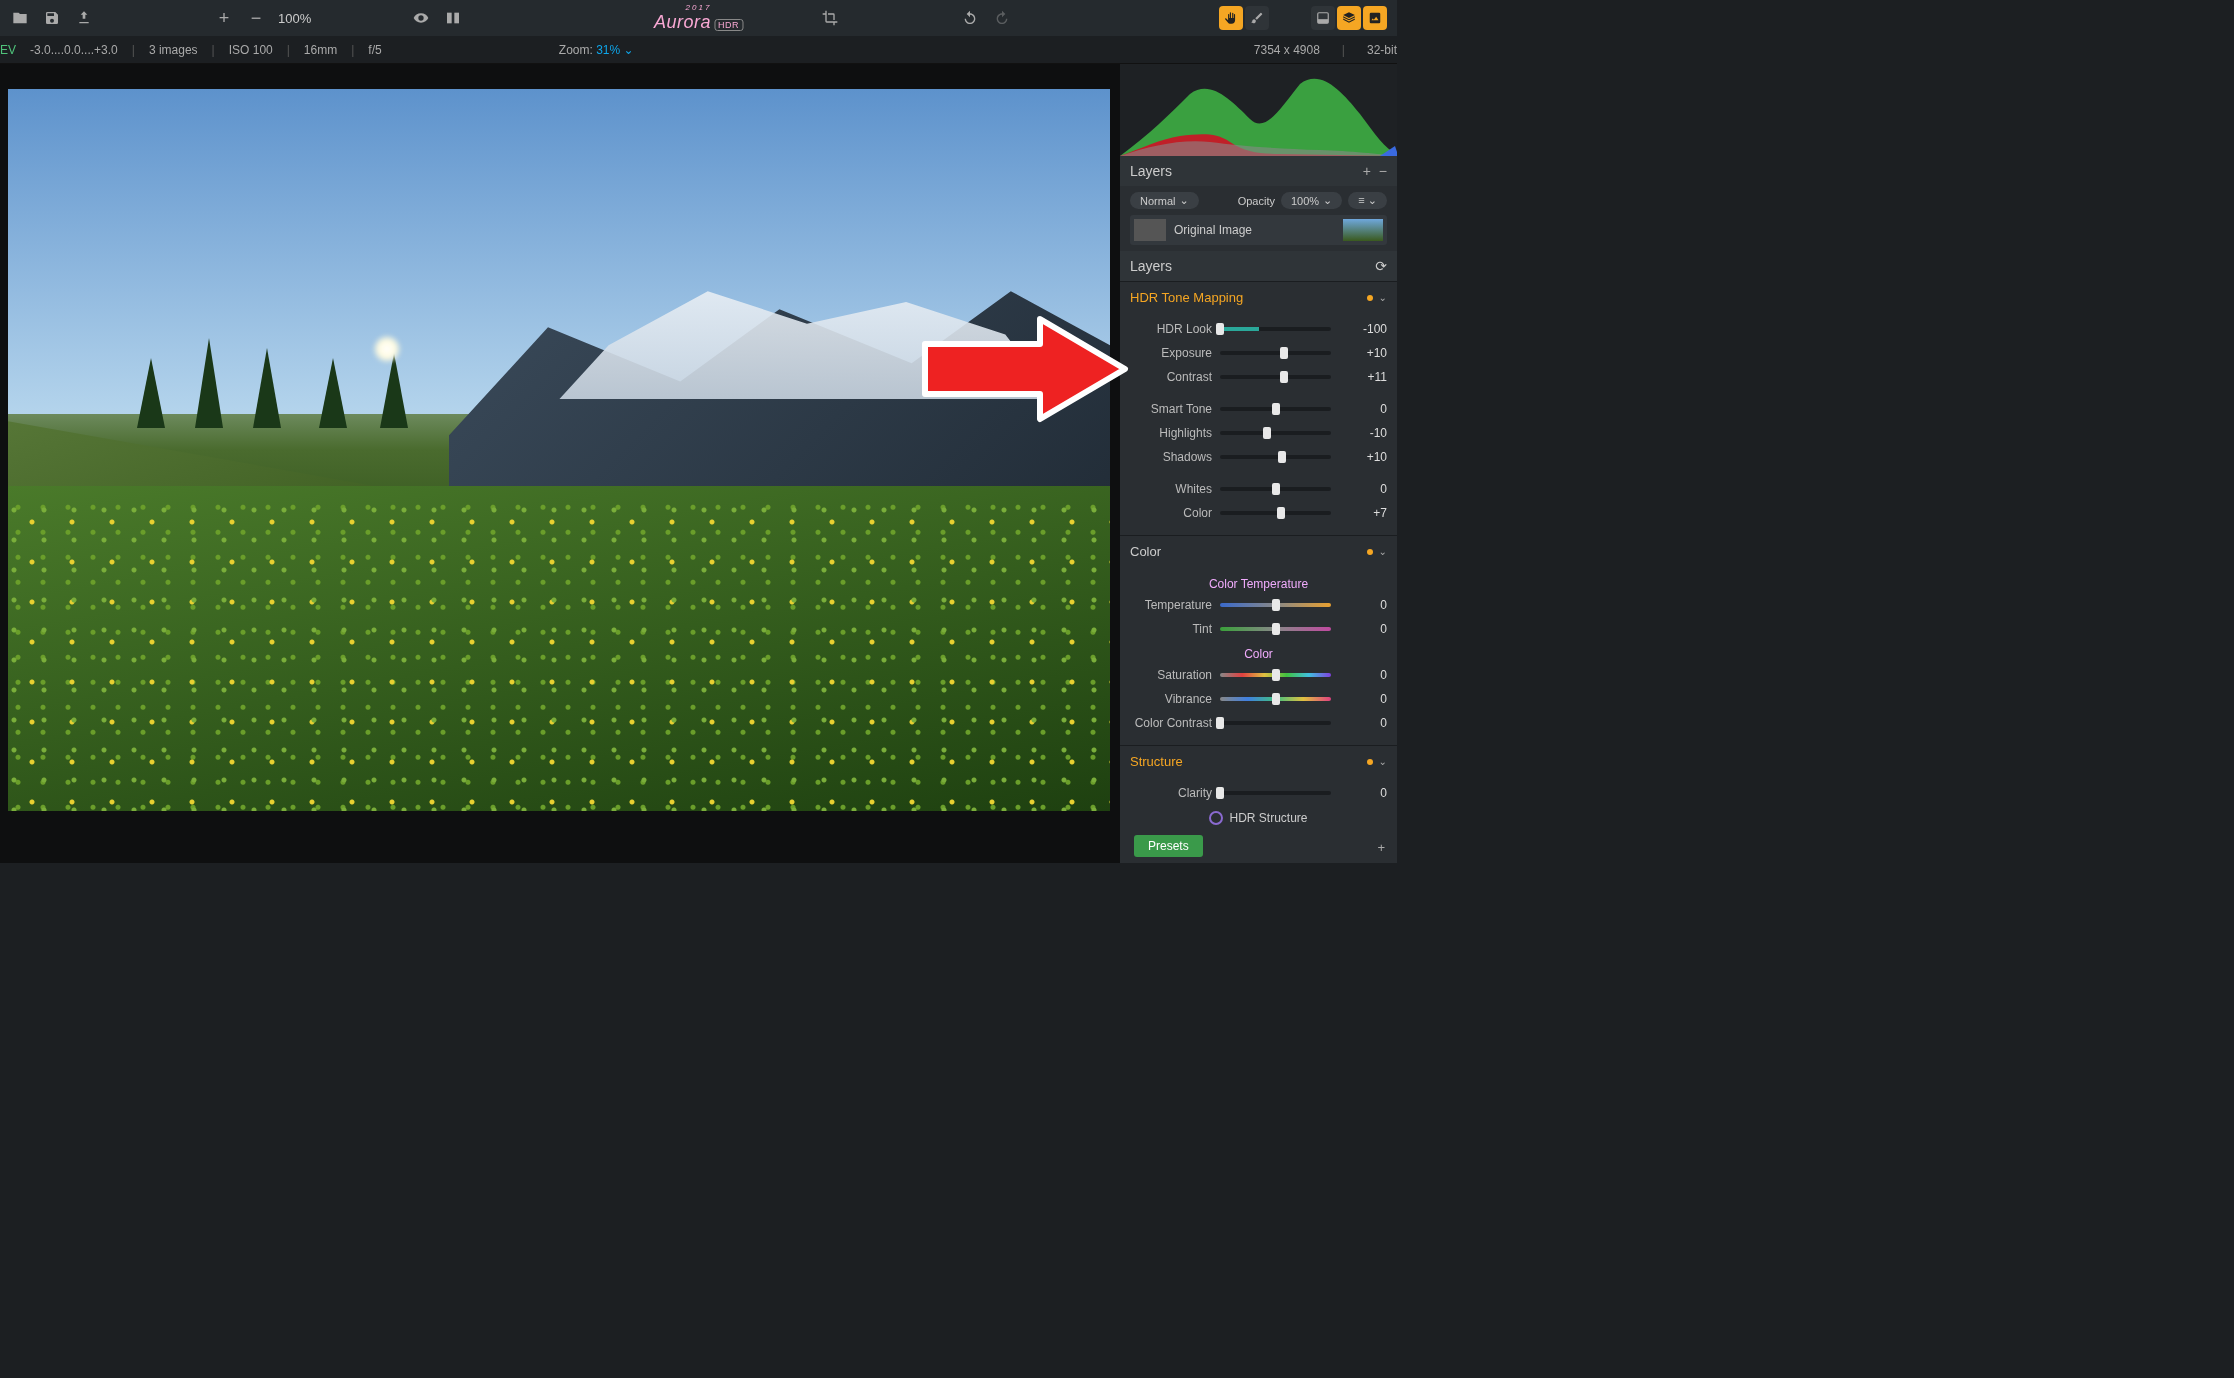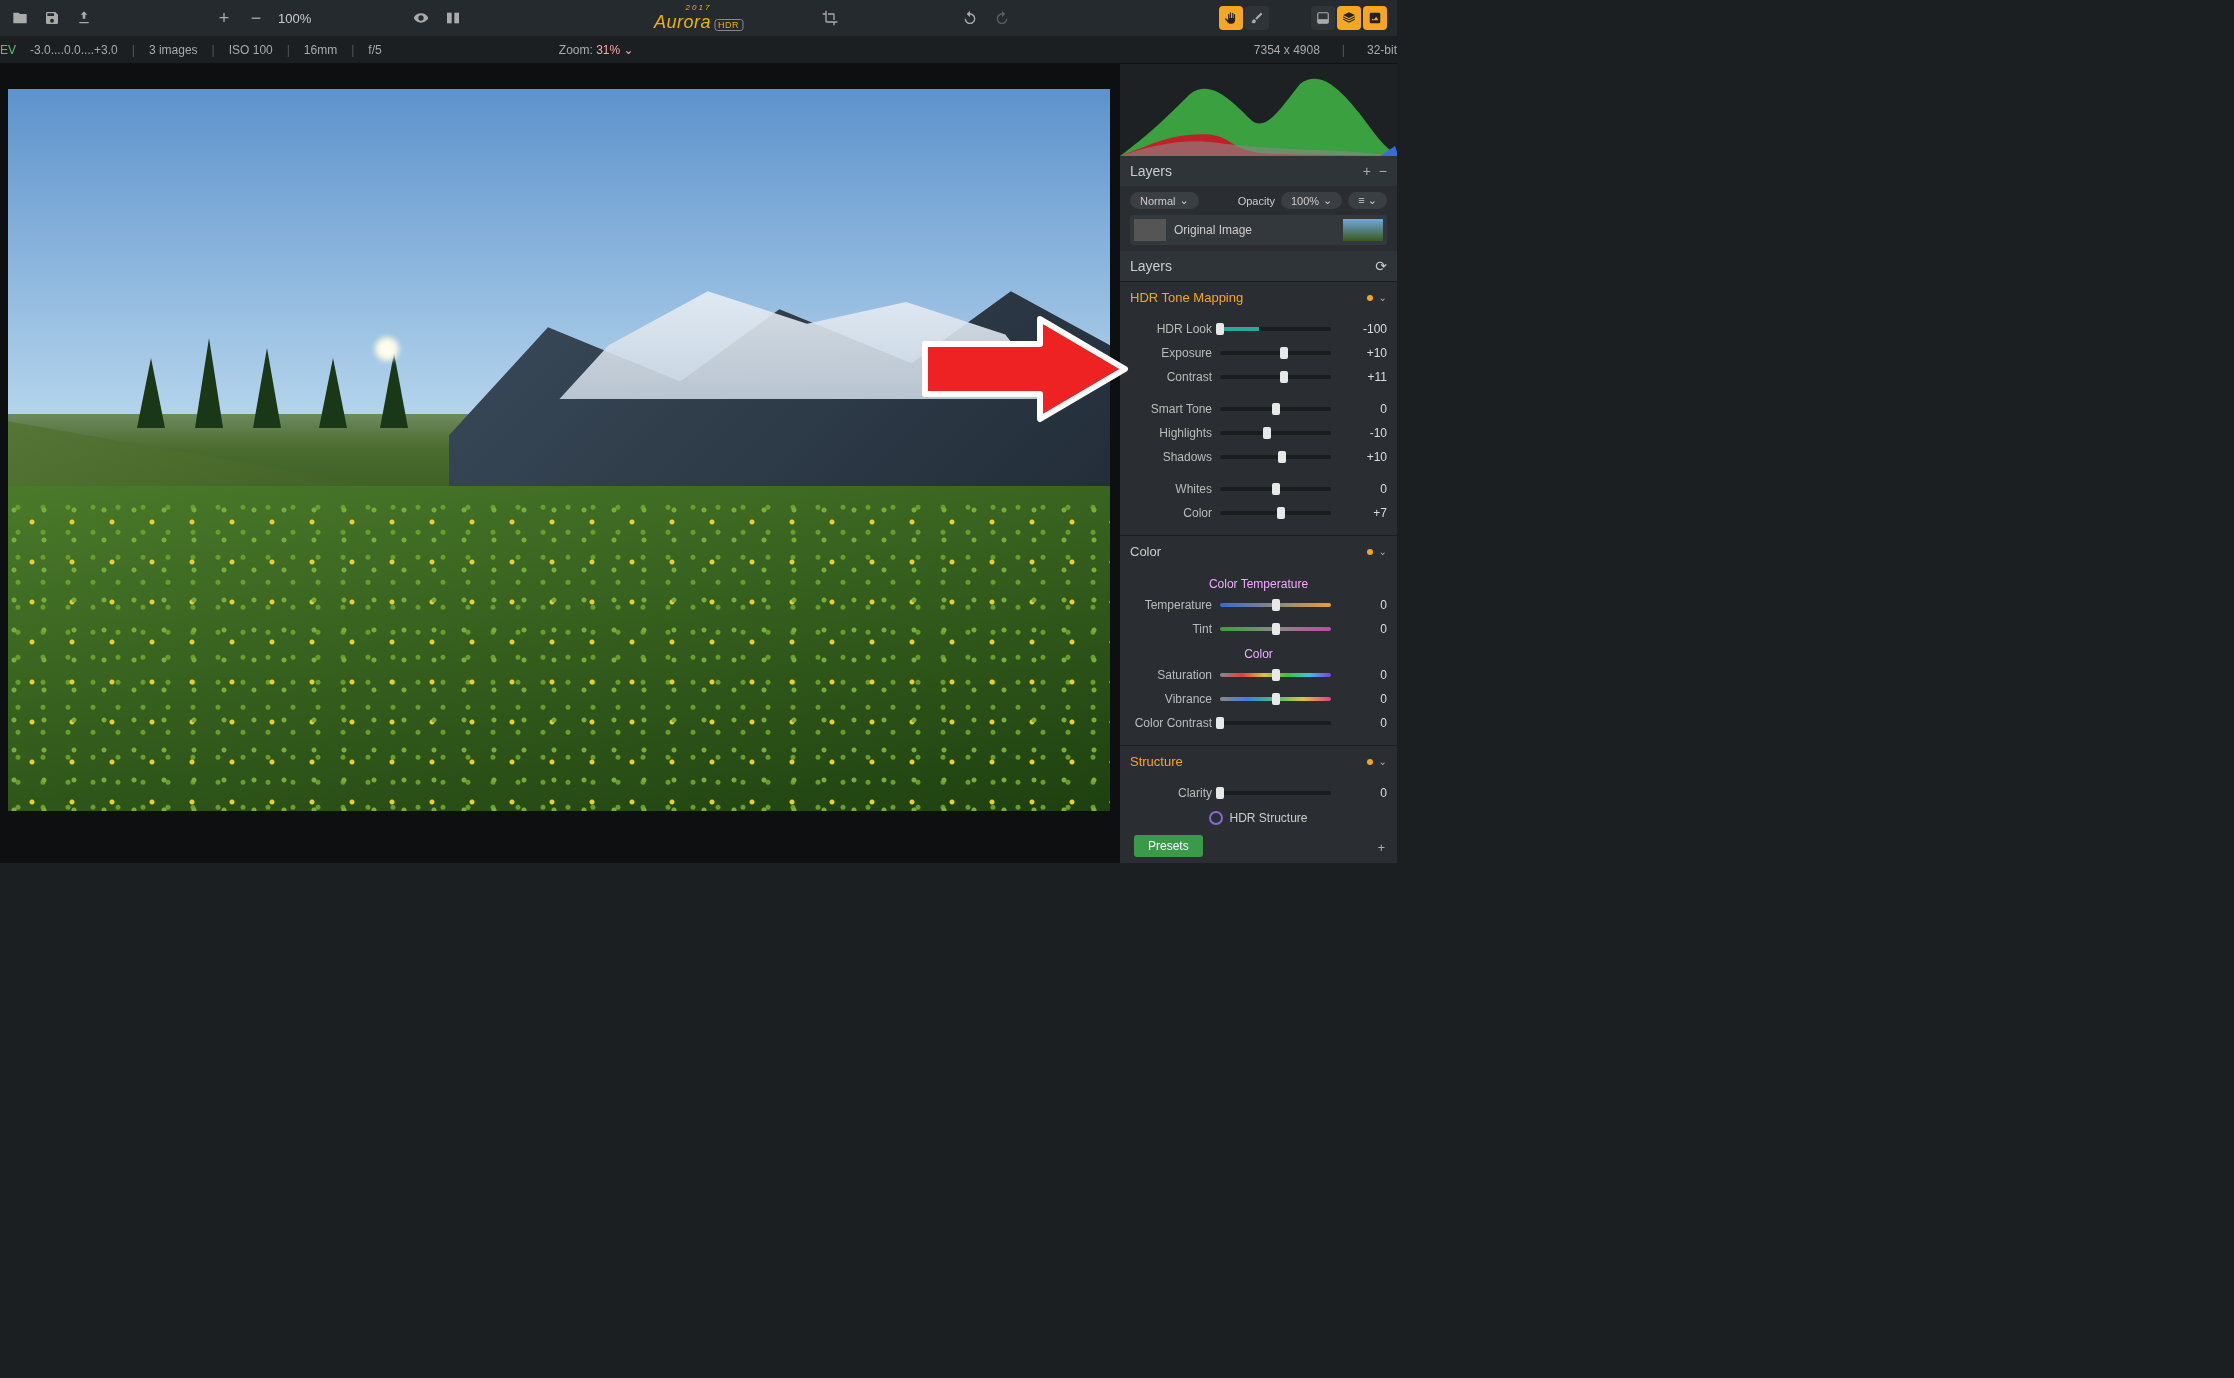--- a/index.html
+++ b/index.html
@@ -1,32 +1,32 @@
 <!DOCTYPE html>
 <html><head>
 <meta charset="utf-8">
 <style>
 * { margin:0; padding:0; box-sizing:border-box; font-family:-apple-system,Helvetica,Arial,sans-serif; }
 body { background:#1c1f22; color:#ccc; width:1397px; height:863px; overflow:hidden; font-size:13px; }
 .topbar { height:36px; background:#252a2e; display:flex; align-items:center; padding:0 10px; position:relative; }
 .topbar .left-tools, .topbar .right-tools, .topbar .mid-tools { display:flex; align-items:center; gap:12px; }
-.topbar .center { position:absolute; left:50%; transform:translateX(-50%); font-style:italic; font-family:Georgia,serif; font-size:18px; color:#eab308; letter-spacing:0.5px; }
+.topbar .center { position:absolute; left:50%; transform:translateX(-50%); font-style:italic; font-family:Georgia,serif; font-size:18px; color:#f9a8d4; letter-spacing:0.5px; }
 .topbar .center .year { font-size:8px; display:block; text-align:center; letter-spacing:2px; }
 .topbar .center .hdr { font-size:9px; border:1px solid #888; padding:0 3px; border-radius:3px; font-style:normal; font-family:Arial; margin-left:3px; }
 .icon-btn { width:20px; height:20px; display:flex; align-items:center; justify-content:center; color:#aaa; cursor:pointer; }
 .icon-btn svg { width:16px; height:16px; fill:currentColor; }
 .btn-group { display:flex; gap:2px; }
 .btn-group .sq { width:24px; height:24px; display:flex; align-items:center; justify-content:center; border-radius:4px; }
 .btn-group .sq.orange { background:#f5a623; color:#222; }
 .btn-group .sq.dark { background:#2f3438; color:#aaa; }
 .infobar { height:28px; background:#1c1f22; display:flex; align-items:center; padding:0 0; gap:14px; font-size:12px; color:#aaa; border-bottom:1px solid #111; }
 .infobar .ev-label { color:#4fc37a; }
 .infobar .sep { color:#555; }
 .infobar .zoom-block { margin-left:auto; margin-right:auto; position:absolute; left:40%; }
-.infobar .zoom-val { color:#fca5a5; }
+.infobar .zoom-val { color:#0ea5e9; }
 .infobar .dims { margin-left:auto; display:flex; gap:22px; }
 .main { display:flex; height:799px; }
 .canvas { flex:1; background:#0e0f10; position:relative; padding:25px 2px 2px 8px; }
 .canvas .photo { width:1102px; height:722px; background:
   linear-gradient(to bottom, #6fa8dc 0%, #a2c4e6 25%, #8fa98c 40%, #4a6b2e 50%, #2e5018 65%, #1f3a10 100%);
   position:relative; overflow:hidden; }
 .photo .sky { position:absolute; top:0; left:0; right:0; height:45%; background:linear-gradient(to bottom,#5d92cc,#b4d4ec); }
 .photo .mountain { position:absolute; top:28%; right:0; width:60%; height:50%; background:linear-gradient(135deg,#3a4a5a,#1e2832); clip-path:polygon(0 40%,15% 10%,35% 25%,50% 5%,70% 20%,85% 0%,100% 15%,100% 100%,0 100%); }
 .photo .snow { position:absolute; top:28%; right:5%; width:45%; height:15%; background:linear-gradient(#e8eef4,#c8d4e0); clip-path:polygon(10% 50%,30% 0%,50% 30%,70% 10%,90% 40%,100% 100%,0 100%); opacity:0.9;}
 .photo .hill { position:absolute; bottom:0; left:0; right:0; height:60%; background:linear-gradient(160deg,#5a7a3a 0%,#3a5a1e 40%,#1e3810 80%); clip-path:polygon(0 10%,100% 55%,100% 100%,0 100%); }

